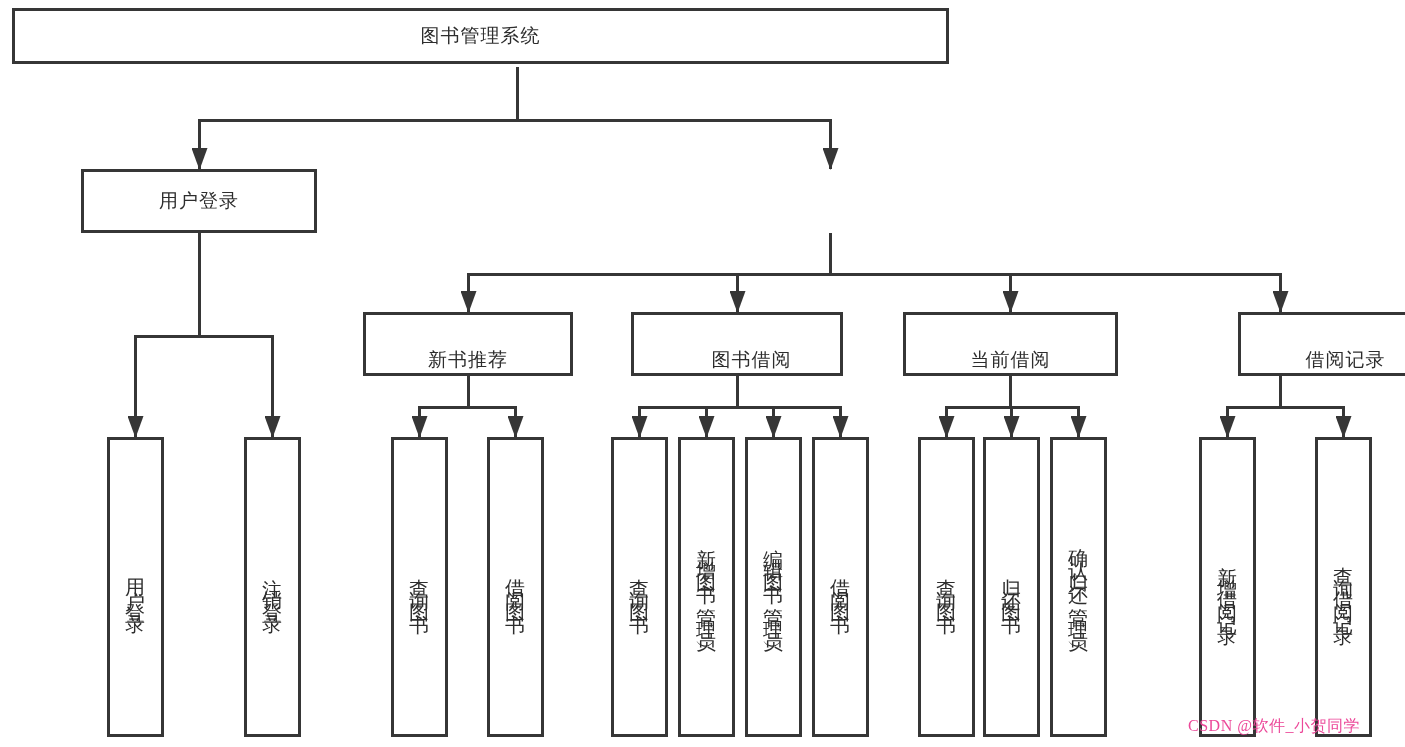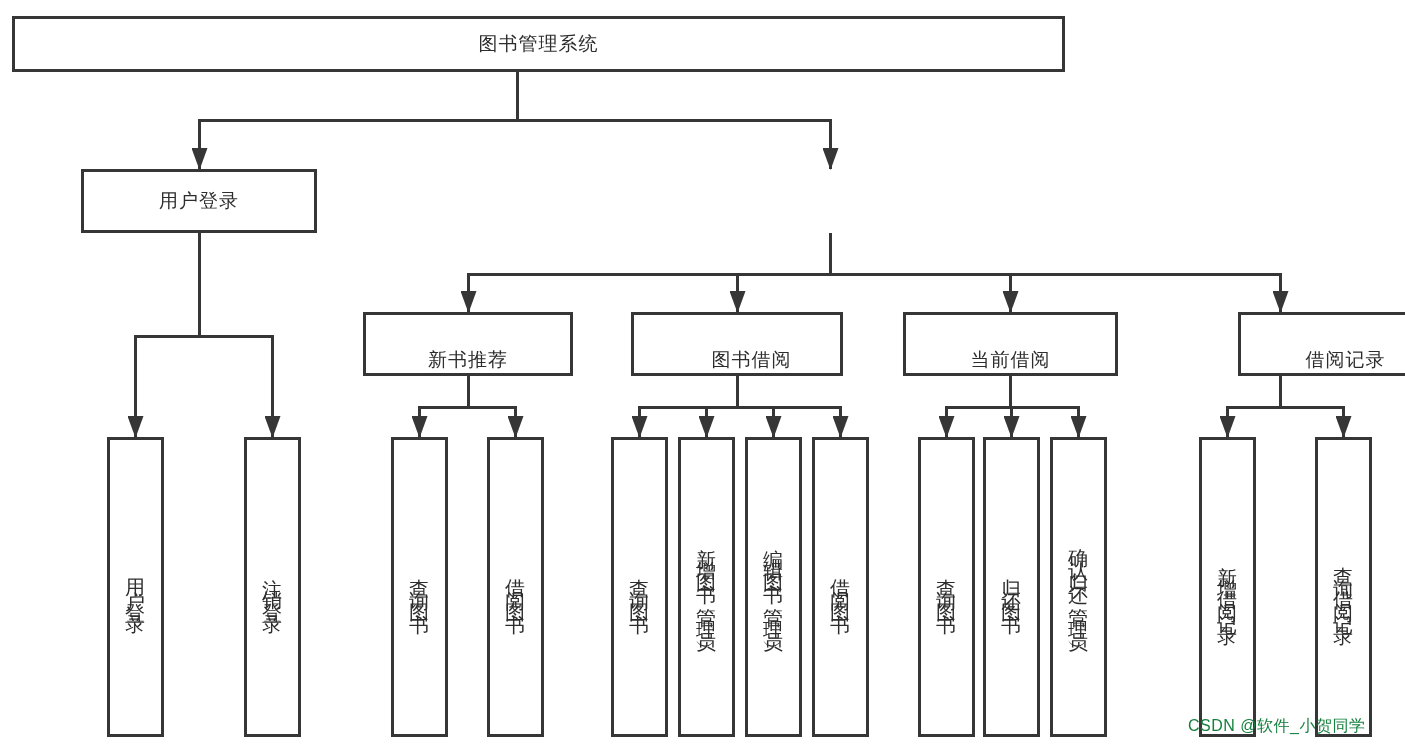--- a/index.html
+++ b/index.html
@@ -25,41 +25,42 @@
     display: flex;
     align-items: center;
     justify-content: center;
     color: #2d2d2d;
   }
   .h-label {
     font-size: 19px;
     letter-spacing: 1px;
     white-space: nowrap;
   }
-  .lvl1 { left: 12px; top: 16px; width: 1053px; height: 56px; }
+  .lvl1 { left: 12px; top: 8px; width: 937px; height: 56px; }
   .lvl2 { top: 169px; width: 236px; height: 64px; }
   .lvl3 { top: 312px; height: 64px; align-items: flex-end; }
   .leaf { top: 437px; width: 57px; height: 300px; }
   .v-label {
     writing-mode: vertical-rl;
     text-orientation: mixed;
     font-size: 20px;
     line-height: 1;
     letter-spacing: 12px;
     white-space: nowrap;
   }
   .watermark {
     position: absolute;
     left: 1188px;
     top: 716px;
     font-size: 16px;
-    color: #15803d;
+    color: #ec4899;
     letter-spacing: 0.5px;
     white-space: nowrap;
     z-index: 5;
+    font-family: Liberation Serif, serif;
   }
 </style>
 </head>
 <body>
 
 <div class="canvas">
 
   <svg class="connectors" viewBox="0 0 1405 747" xmlns="http://www.w3.org/2000/svg">
     <defs>
       <marker id="arrow" viewBox="0 -8 22 16" markerWidth="22" markerHeight="16" refX="21" refY="0" orient="auto" markerUnits="userSpaceOnUse">

